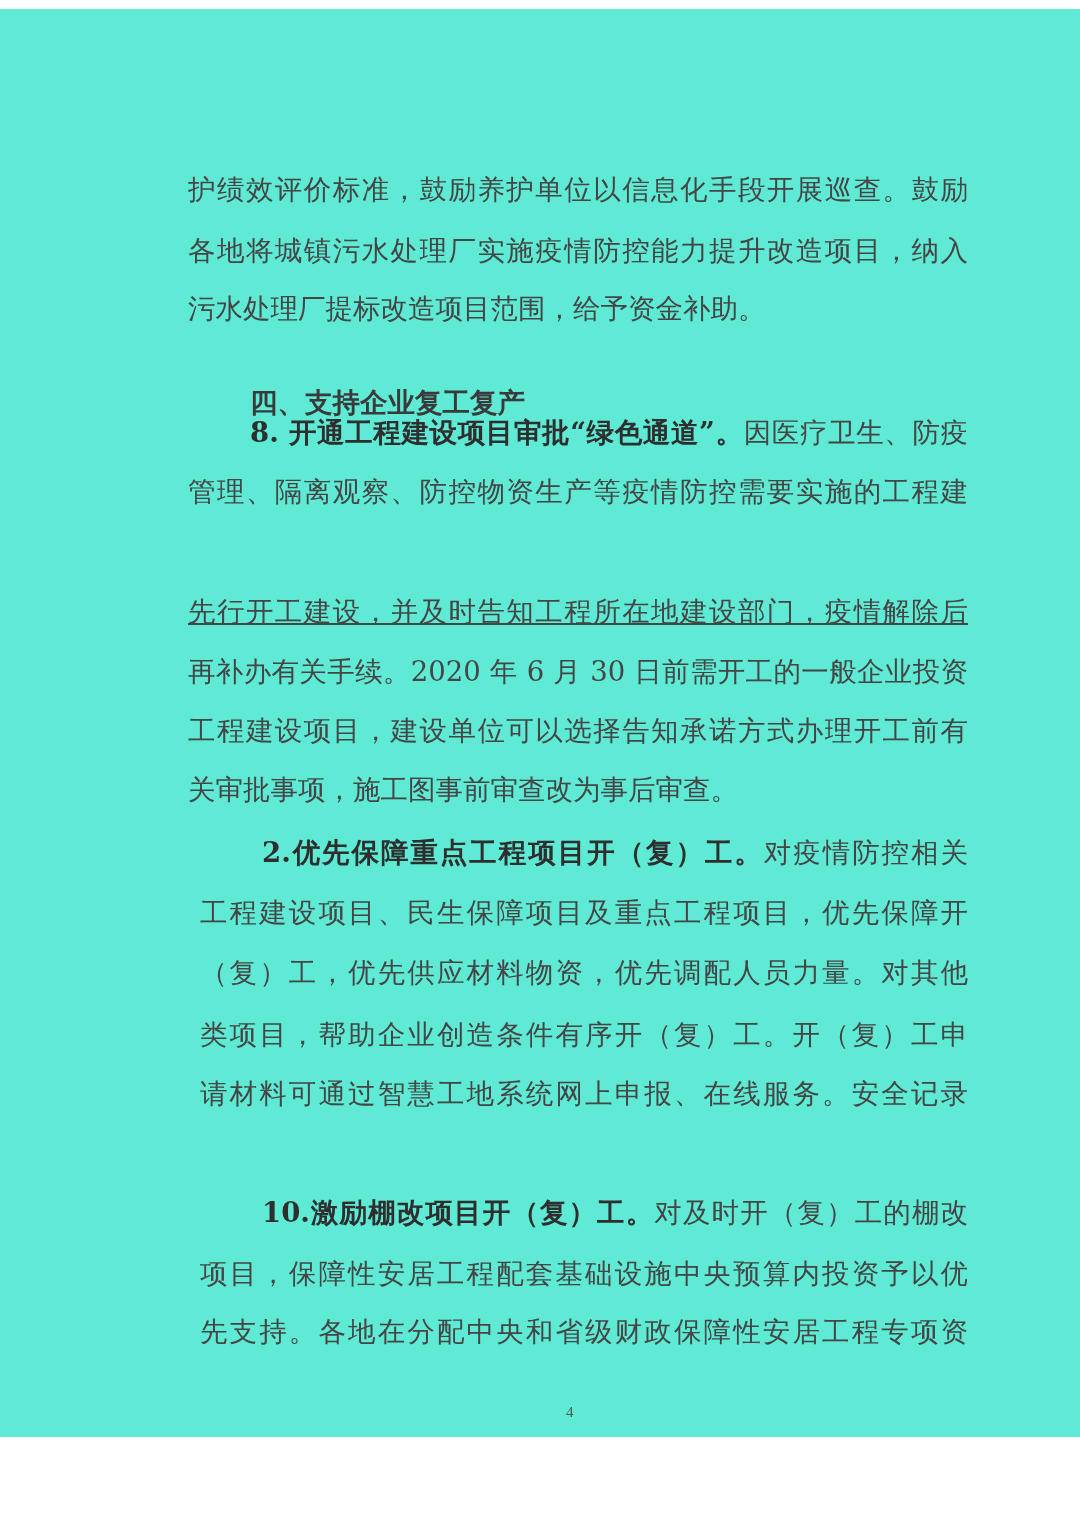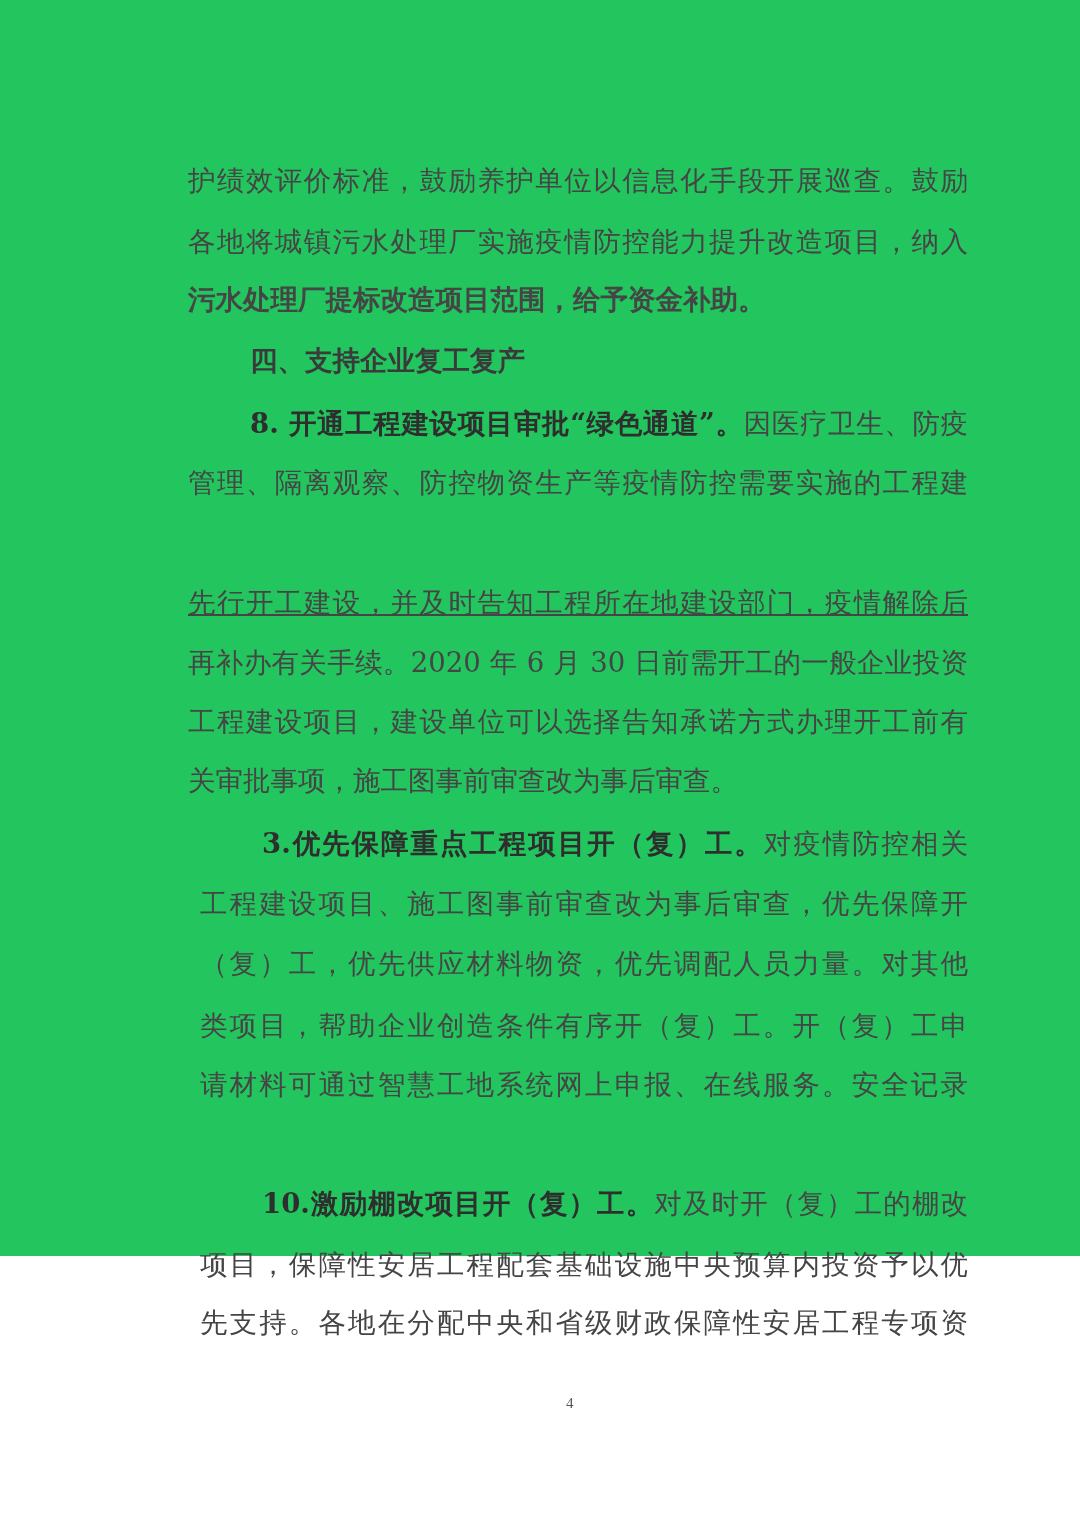--- a/index.html
+++ b/index.html
@@ -10,24 +10,24 @@
     body {
       width: 1080px;
       height: 1526px;
       position: relative;
       overflow: hidden;
       font-family: "DejaVu Serif", "Liberation Serif", serif;
       color: #3a3a3a;
     }
     .page {
       position: absolute;
-      left: 0; top: 0;
+      left: 0; top: 9px;
       width: 1080px;
-      height: 1256px;
-      background: #22c55e;
+      height: 1428px;
+      background: #5eead4;
     }
     .line {
       position: absolute;
       left: 188px;
       width: 780px;
       font-size: 27.5px;
       line-height: 40px;
       height: 40px;
       white-space: nowrap;
       text-align: justify;
@@ -46,50 +46,51 @@
     .heading {
       position: absolute;
       left: 250px;
       font-size: 27.5px;
       line-height: 40px;
       height: 40px;
       white-space: nowrap;
       font-weight: bold;
       color: #3a3a3a;
       font-family: "DejaVu Sans", "Liberation Sans", sans-serif;
+      margin-top: 33px;
     }
     .page-number {
       position: absolute;
       left: 566px;
       top: 1395px;
       font-size: 15px;
       color: #555;
       font-family: "Liberation Serif", serif;
     }
   </style>
 </head>
 <body>
 
 <div class="page">
 
   <div class="line" style="top:160px;">护绩效评价标准，鼓励养护单位以信息化手段开展巡查。鼓励</div>
   <div class="line" style="top:221px;">各地将城镇污水处理厂实施疫情防控能力提升改造项目，纳入</div>
-  <div class="line last" style="top:279px;font-weight:bold;">污水处理厂提标改造项目范围，给予资金补助。</div>
+  <div class="line last" style="top:279px;">污水处理厂提标改造项目范围，给予资金补助。</div>
 
   <div class="heading" style="top:340px;">四、支持企业复工复产</div>
 
   <div class="line indent" style="top:403px;"><span class="bold">8. 开通工程建设项目审批“绿色通道”。</span><span>因医疗卫生、防疫</span></div>
   <div class="line" style="top:462px;">管理、隔离观察、防控物资生产等疫情防控需要实施的工程建</div>
   <div class="line" style="top:582px;text-decoration:underline;">先行开工建设，并及时告知工程所在地建设部门，疫情解除后</div>
   <div class="line" style="top:642px;">再补办有关手续。2020 年 6 月 30 日前需开工的一般企业投资</div>
   <div class="line" style="top:701px;">工程建设项目，建设单位可以选择告知承诺方式办理开工前有</div>
   <div class="line last" style="top:760px;">关审批事项，施工图事前审查改为事后审查。</div>
 
-  <div class="line shift-indent" style="top:823px;"><span class="bold">3.优先保障重点工程项目开（复）工。</span><span>对疫情防控相关</span></div>
-  <div class="line shift" style="top:883px;">工程建设项目、施工图事前审查改为事后审查，优先保障开</div>
+  <div class="line shift-indent" style="top:823px;"><span class="bold">2.优先保障重点工程项目开（复）工。</span><span>对疫情防控相关</span></div>
+  <div class="line shift" style="top:883px;">工程建设项目、民生保障项目及重点工程项目，优先保障开</div>
   <div class="line shift" style="top:943px;">（复）工，优先供应材料物资，优先调配人员力量。对其他</div>
   <div class="line shift" style="top:1005px;">类项目，帮助企业创造条件有序开（复）工。开（复）工申</div>
   <div class="line shift" style="top:1064px;">请材料可通过智慧工地系统网上申报、在线服务。安全记录</div>
 
   <div class="line shift-indent" style="top:1183px;"><span class="bold">10.激励棚改项目开（复）工。</span><span>对及时开（复）工的棚改</span></div>
   <div class="line shift" style="top:1244px;">项目，保障性安居工程配套基础设施中央预算内投资予以优</div>
   <div class="line shift" style="top:1302px;">先支持。各地在分配中央和省级财政保障性安居工程专项资</div>
 
   <div class="page-number">4</div>
 

